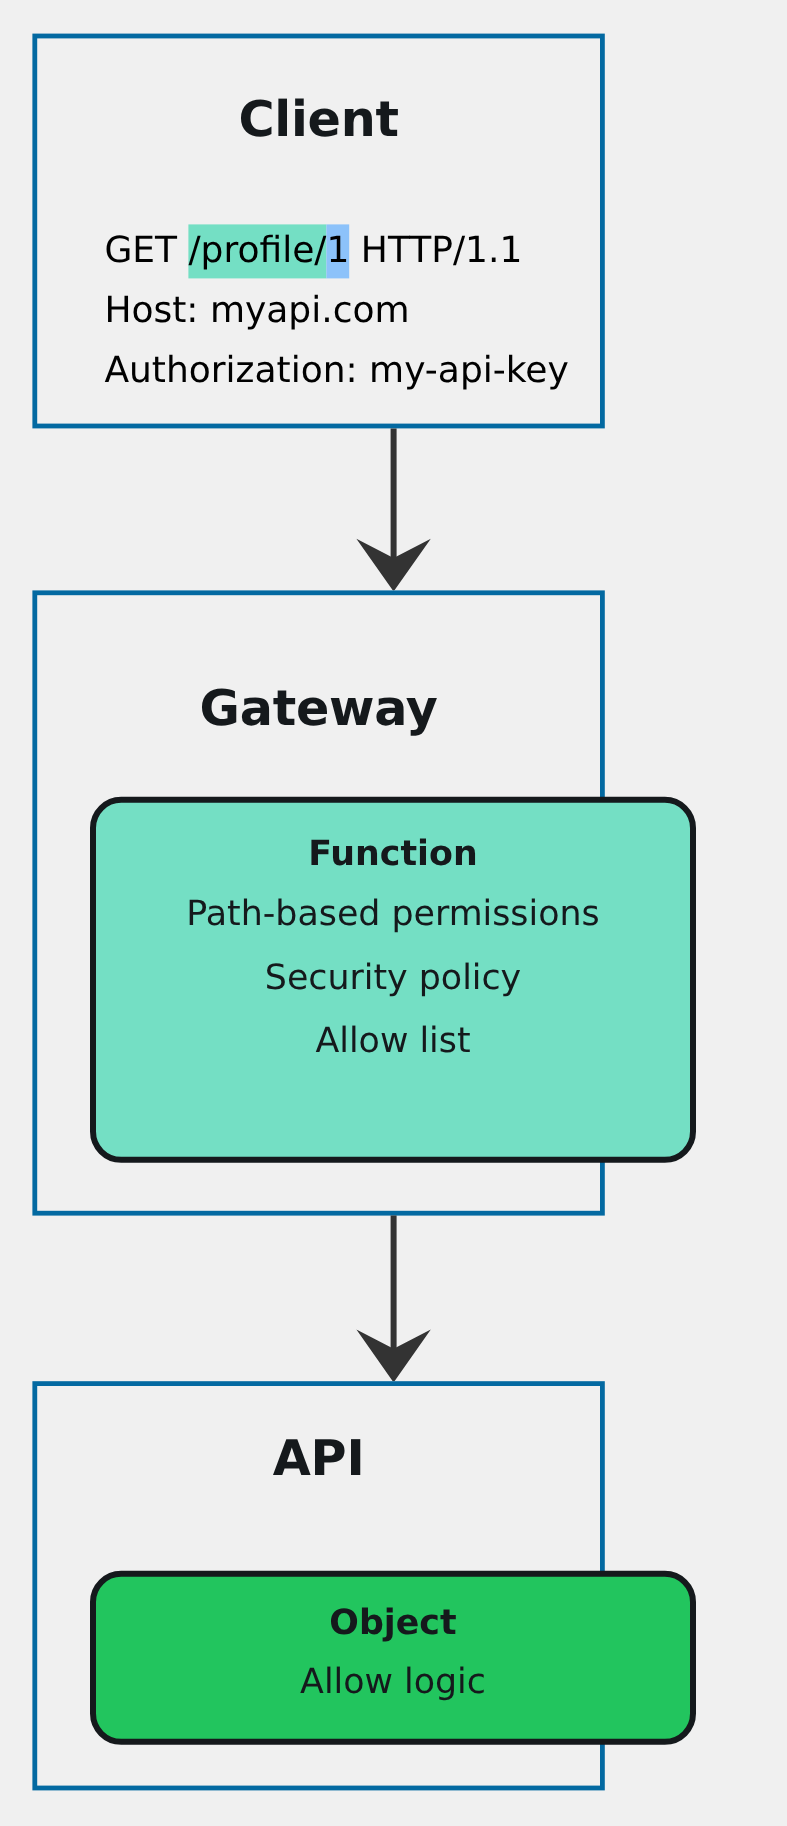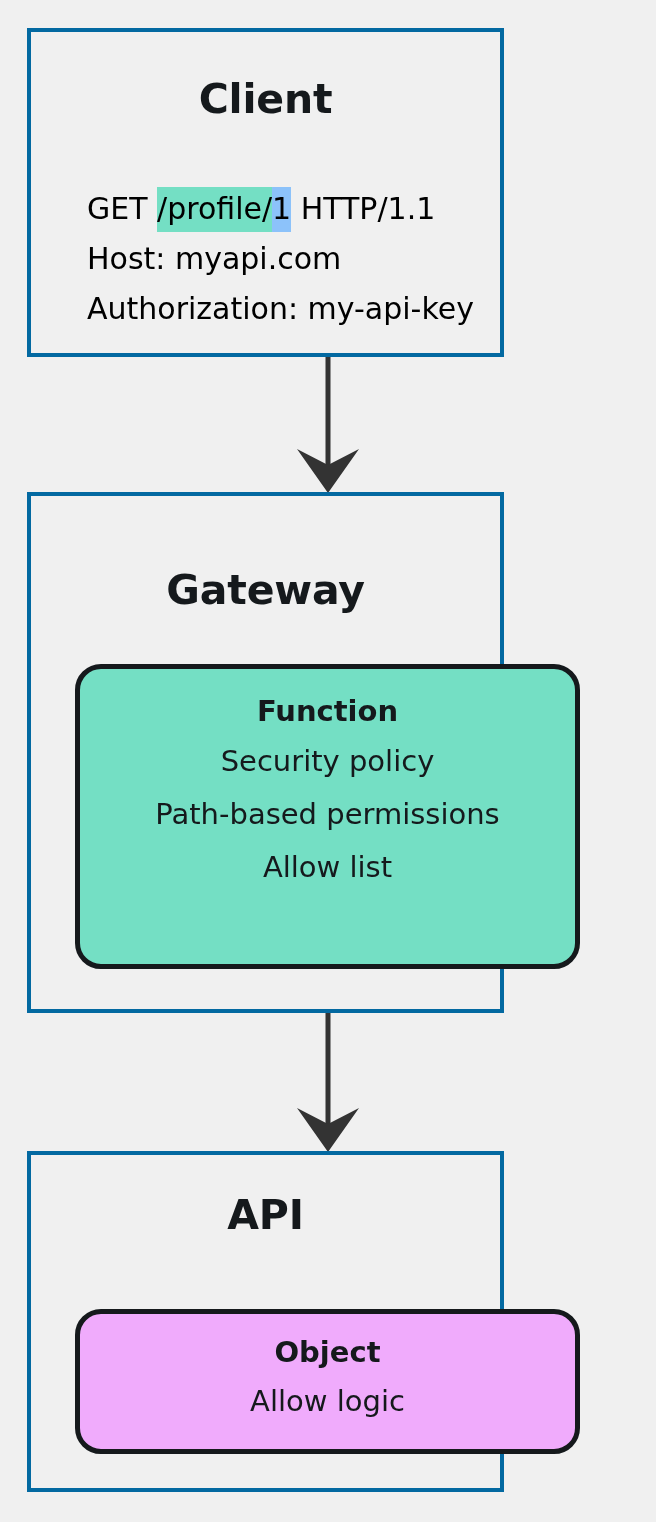--- a/index.html
+++ b/index.html
@@ -87,21 +87,21 @@
     padding: 0;
   }
   #function-node {
     top: 168px;
     height: 305px;
     background: #74dfc4;
   }
   #object-node {
     top: 154px;
     height: 145px;
-    background: #f0abfc;
+    background: #22c55e;
   }
   .sub-title {
     font-size: 29px;
     font-weight: bold;
     line-height: 1;
     color: #15191c;
   }
   #function-node .sub-title { margin-top: 28px; }
   #object-node   .sub-title { margin-top: 24px; }
   .sub-line {
@@ -140,22 +140,22 @@
     <line x1="328" y1="2" x2="328" y2="112" stroke="#333333" stroke-width="5"></line>
     <path d="M 297 94 L 328 138 L 359 94 L 328 110 Z" fill="#333333"></path>
   </svg>
 
   <div id="gateway-box" class="node-box">
     <div id="gateway-title" class="node-title">Gateway</div>
 
     <div id="function-node" class="sub-node">
       <div class="sub-title">Function</div>
       <div class="sub-list">
+        <div class="sub-line">Path-based permissions</div>
         <div class="sub-line">Security policy</div>
-        <div class="sub-line">Path-based permissions</div>
         <div class="sub-line">Allow list</div>
       </div>
     </div>
   </div>
 
   <svg id="arrow-gateway-api" class="arrow" viewBox="0 0 656 143">
     <line x1="328" y1="2" x2="328" y2="115" stroke="#333333" stroke-width="5"></line>
     <path d="M 297 97 L 328 141 L 359 97 L 328 113 Z" fill="#333333"></path>
   </svg>
 

